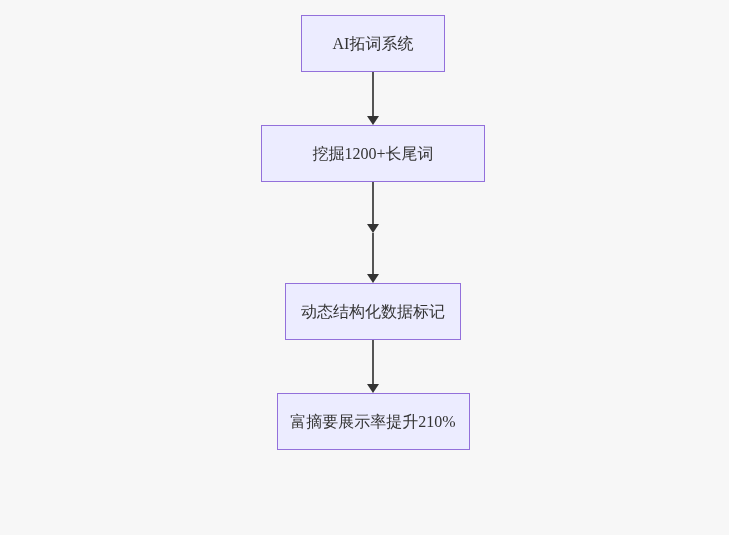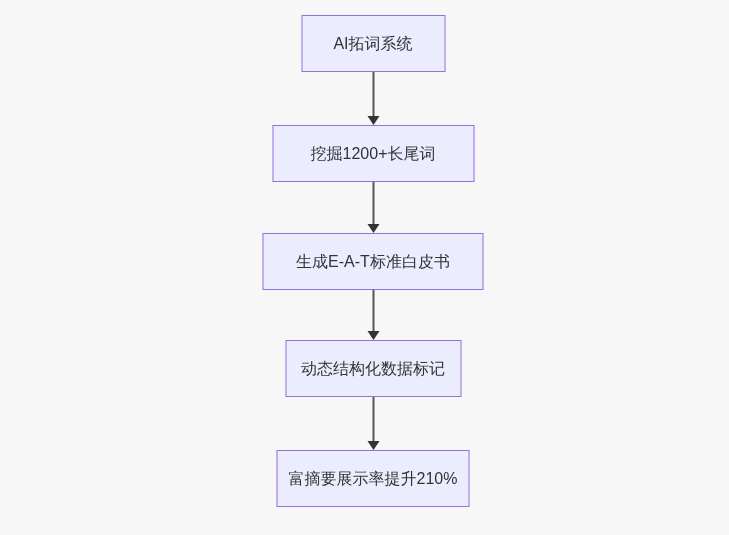--- a/index.html
+++ b/index.html
@@ -3,21 +3,21 @@
 <meta charset="utf-8">
 <style>
   :root {
     --page-background: #f7f7f7;
     --node-fill: #ECECFF;
     --node-border: #9370DB;
     --node-text: #333333;
     --arrow-line: #555555;
     --arrow-head: #333333;
   }
-  * { margin: 0; padding: 0; box-sizing: border-box; }
+  * { margin: 0; padding: 0; box-sizing: border-box; font-family: Liberation Serif, serif; }
   html, body {
     font-family: "Liberation Sans", "DejaVu Sans", sans-serif;
   }
   .canvas {
     position: relative;
     width: 729px;
     height: 535px;
     background: var(--page-background);
     overflow: hidden;
   }
@@ -39,21 +39,21 @@
     justify-content: center;
     flex: 0 0 auto;
   }
   .node-label {
     font-size: 16px;
     color: var(--node-text);
     white-space: nowrap;
     line-height: 1;
   }
   .n1 { width: 144px; }
-  .n2 { width: 202px; }
+  .n2 { width: 224px; }
   .n3 { width: 221px; }
   .n4 { width: 176px; }
   .n5 { width: 193px; }
   .edge {
     display: flex;
     flex-direction: column;
     align-items: center;
     flex: 0 0 auto;
   }
   .g1 { height: 53px; }
@@ -92,23 +92,20 @@
 
     <div class="node n2">
       <span class="node-label">挖掘1200+长尾词</span>
     </div>
 
     <div class="edge g2">
       <div class="edge-line"></div>
       <div class="edge-head"></div>
     </div>
 
-    <div class="node n3">
-      <span class="node-label">生成E-A-T标准白皮书</span>
-    </div>
 
     <div class="edge g3">
       <div class="edge-line"></div>
       <div class="edge-head"></div>
     </div>
 
     <div class="node n4">
       <span class="node-label">动态结构化数据标记</span>
     </div>
 

